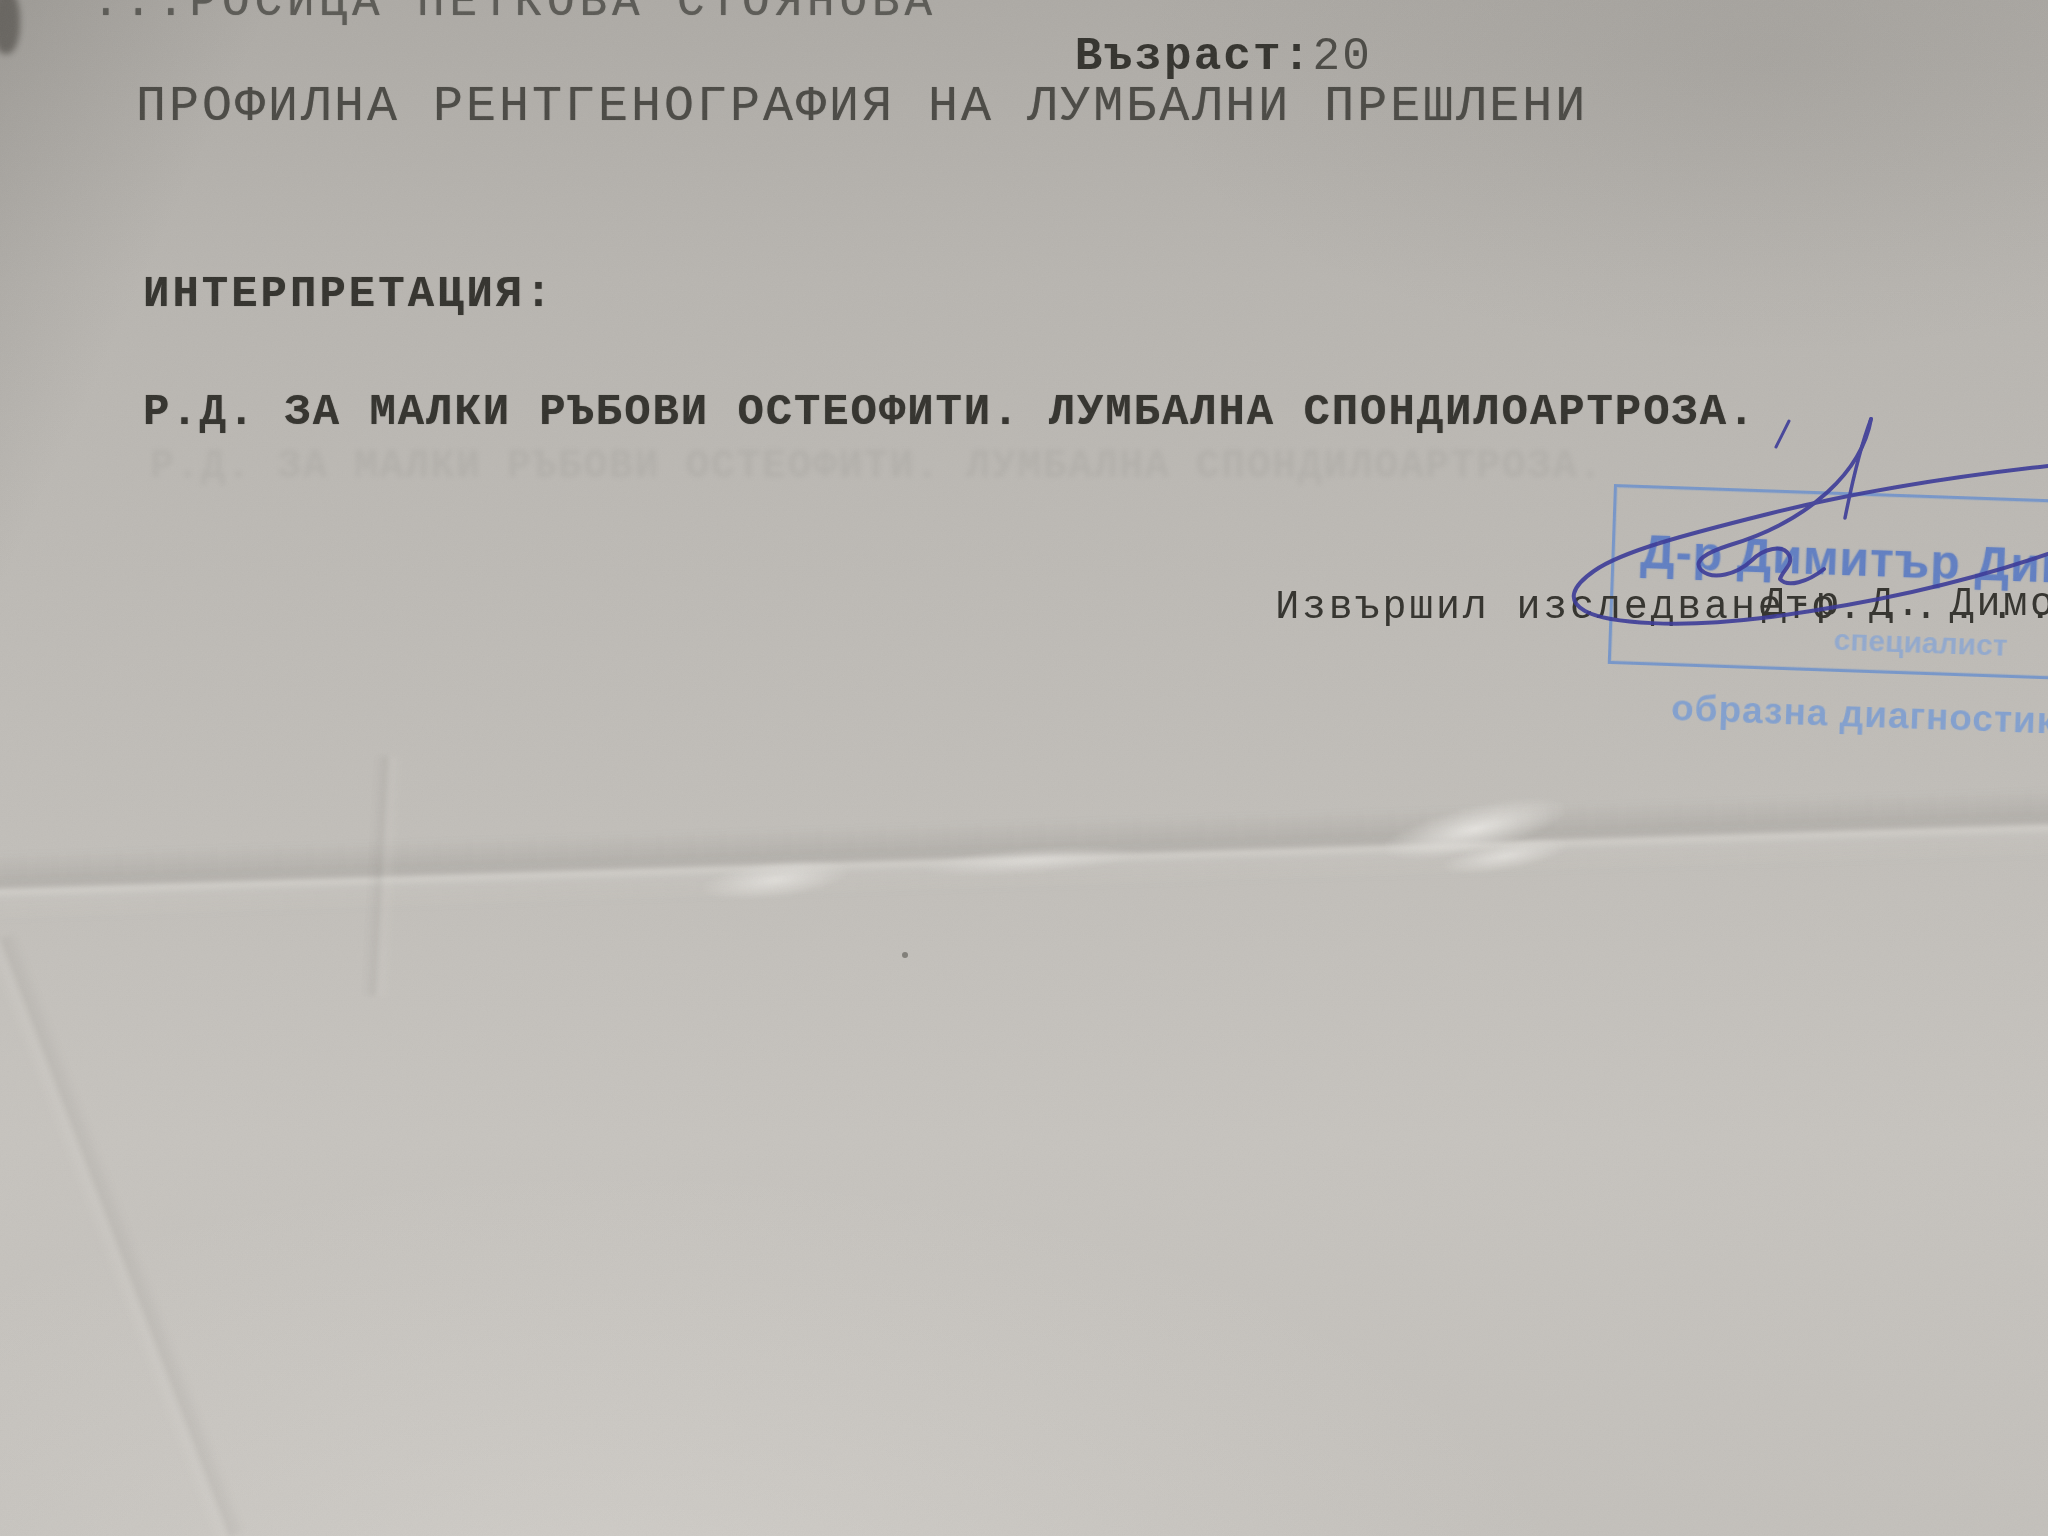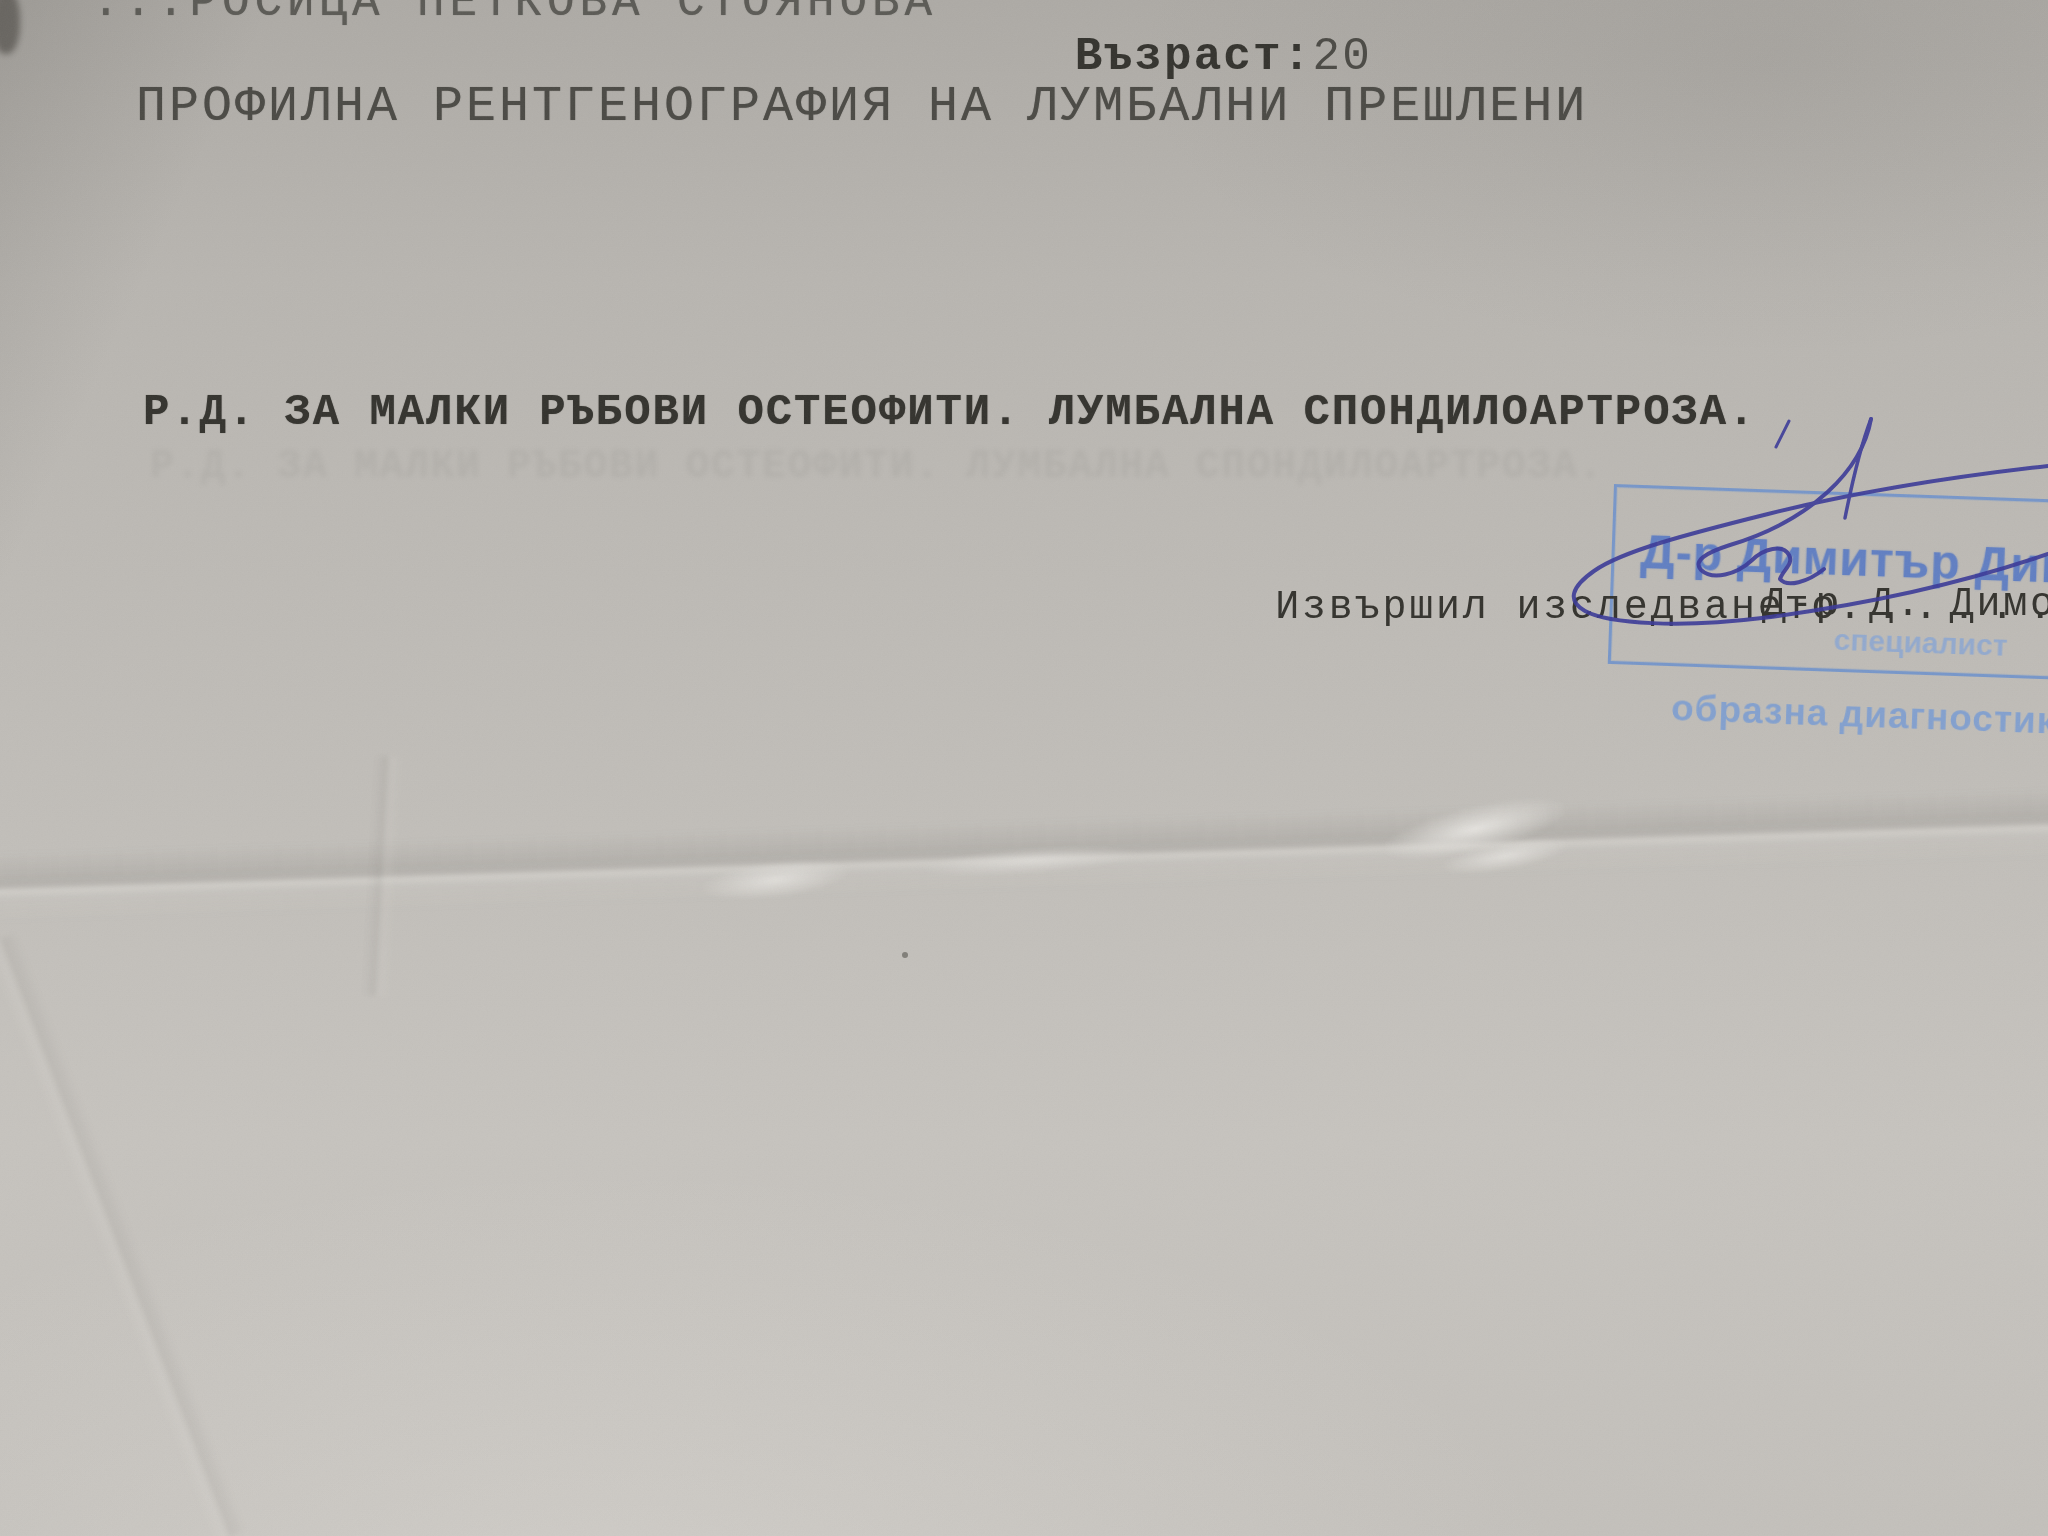--- a/index.html
+++ b/index.html
@@ -77,20 +77,21 @@
   <div class="abs corner-smudge"></div>
   <div class="abs speck"></div>
 
   <div class="abs t-name">..:РОСИЦА ПЕТКОВА СТОЯНОВА</div>
   <div class="abs t-age">
     <span class="lbl">Възраст:</span><span class="val">20</span>
   </div>
 
   <div class="abs t-title">ПРОФИЛНА РЕНТГЕНОГРАФИЯ НА ЛУМБАЛНИ ПРЕШЛЕНИ</div>
 
+  <div class="abs t-heading">ИНТЕРПРЕТАЦИЯ:</div>
 
   <div class="abs t-ghost" aria-hidden="true">Р.Д. ЗА МАЛКИ РЪБОВИ ОСТЕОФИТИ. ЛУМБАЛНА СПОНДИЛОАРТРОЗА.</div>
   <div class="abs t-finding">Р.Д. ЗА МАЛКИ РЪБОВИ ОСТЕОФИТИ. ЛУМБАЛНА СПОНДИЛОАРТРОЗА.</div>
 
   <div class="abs t-signline">
     <span>Извършил изследването</span><span class="dots">...............</span>
   </div>
 
   <div class="abs stamp">
     <div class="l1">Д-р Димитър Димо</div>

